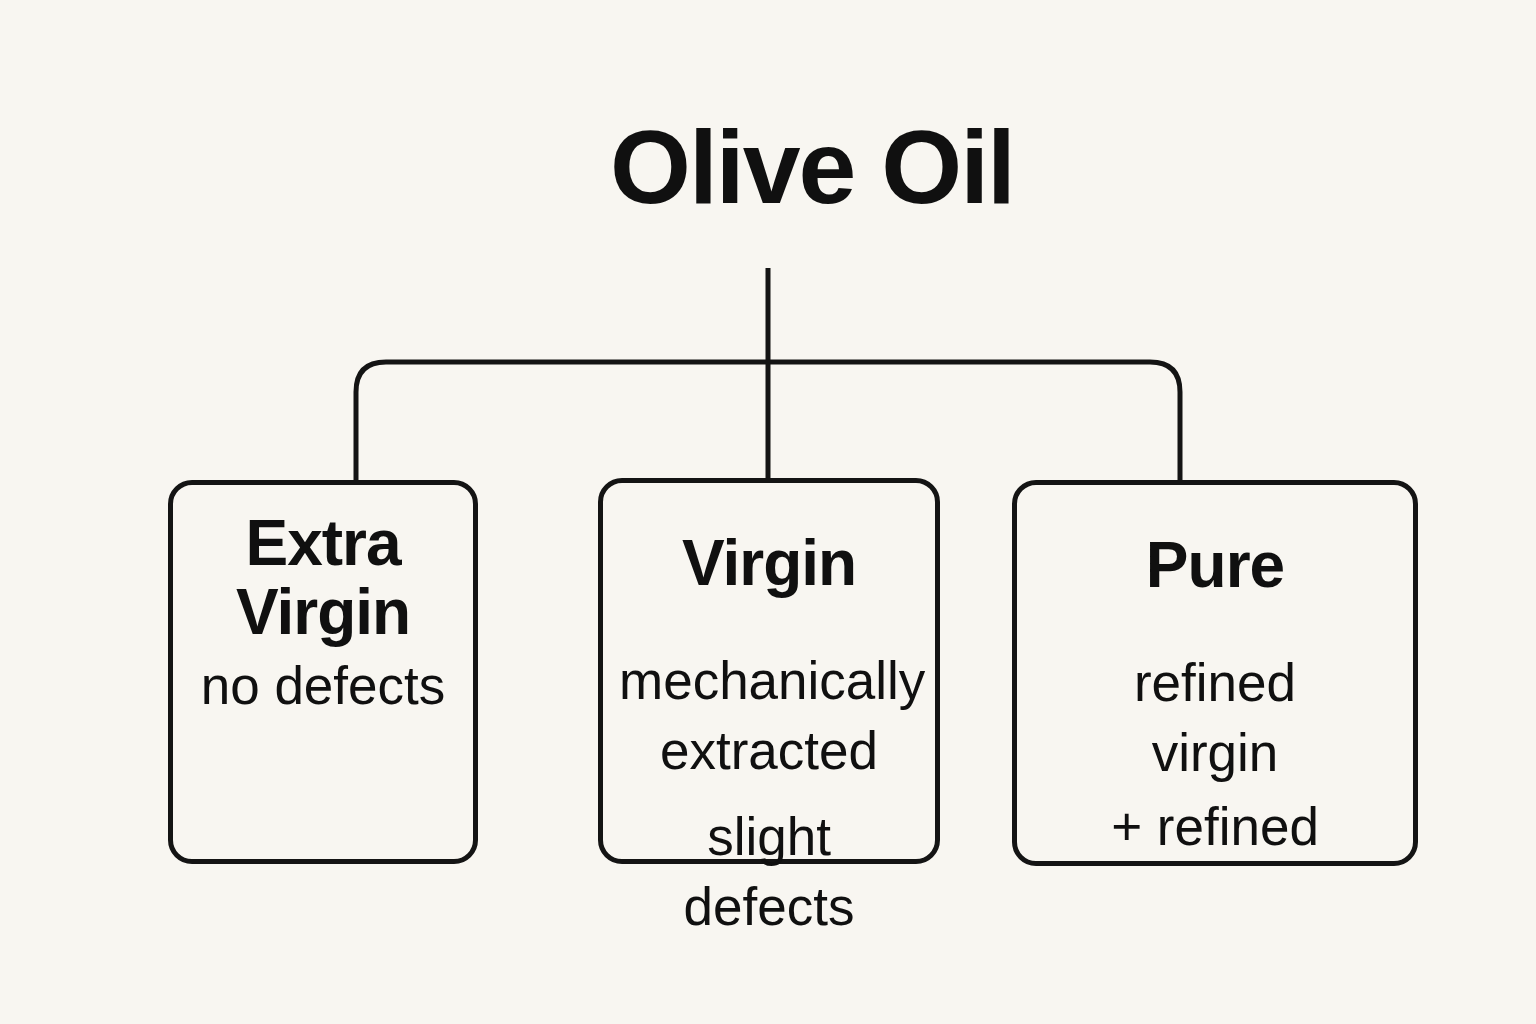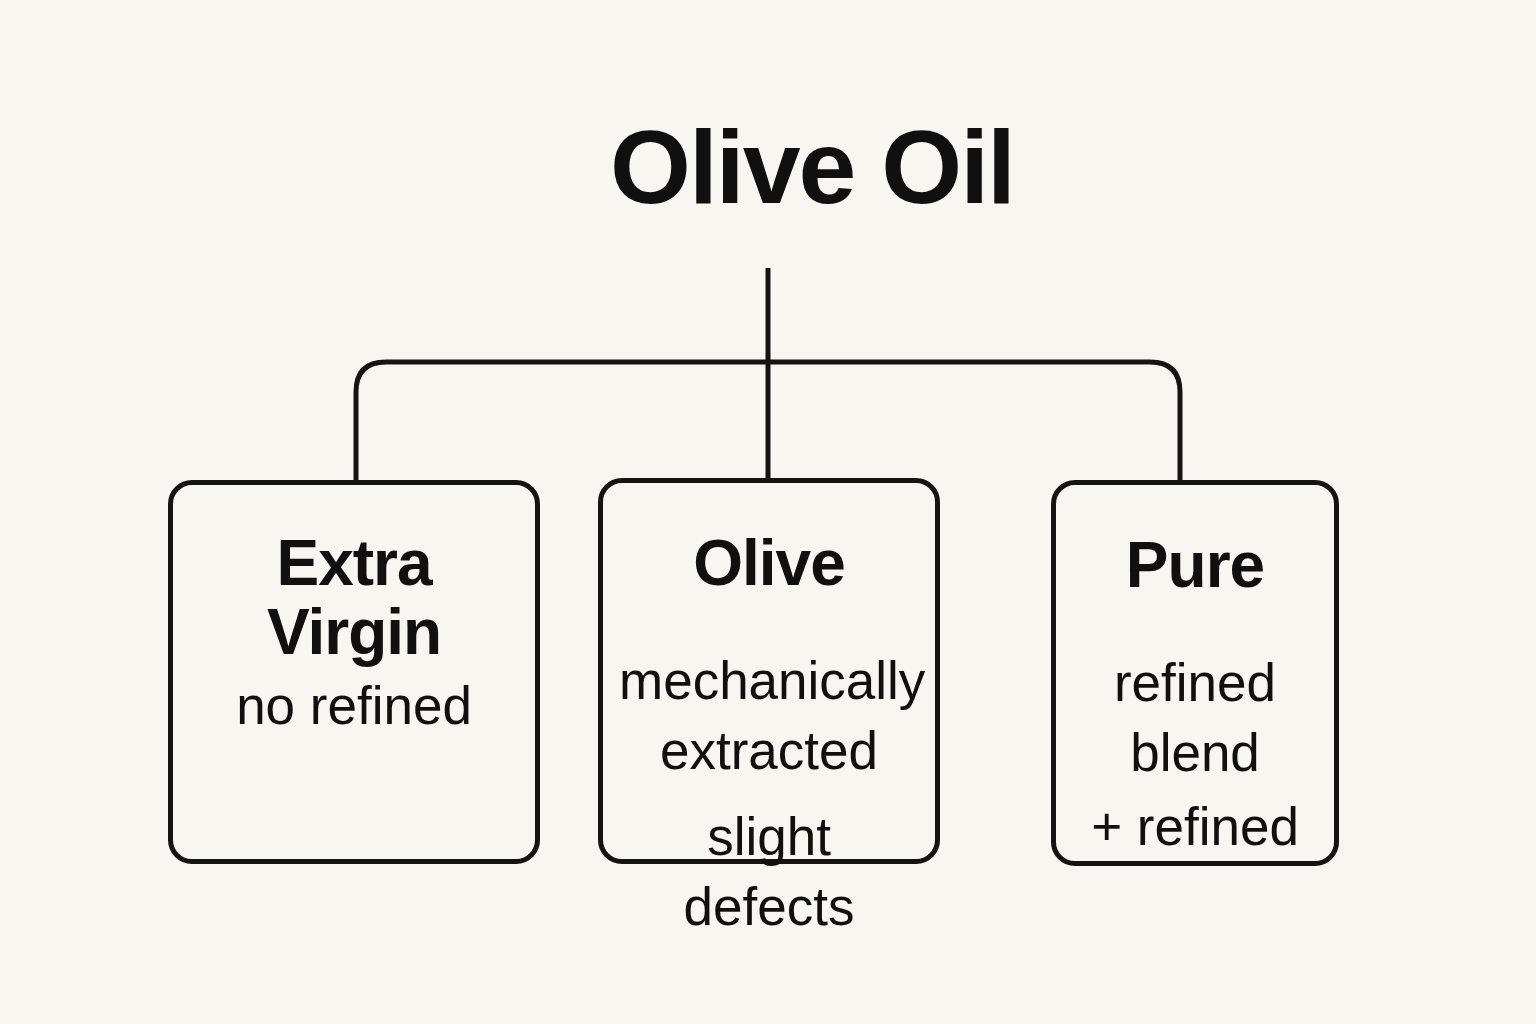--- a/index.html
+++ b/index.html
@@ -65,47 +65,47 @@
   .node-desc{
     font-size:53px;
     font-weight:400;
     line-height:1.32;
     color:var(--text);
     max-width:300px;
   }
   .desc-start{margin-top:48px;}
   .desc-gap{margin-top:16px;}
   .desc-tight{margin-top:4px;}
-  #node-extra-virgin{left:168px;top:480px;width:372px;height:384px;padding:44px 18px 0;}
+  #node-extra-virgin{left:168px;top:480px;width:310px;height:384px;padding:24px 18px 0;}
   #node-virgin{left:598px;top:478px;width:342px;height:386px;padding:46px 16px 0;}
-  #node-pure{left:1012px;top:480px;width:288px;height:386px;padding:46px 18px 0;margin-left:39px;}
+  #node-pure{left:1012px;top:480px;width:406px;height:386px;padding:46px 18px 0;}
   #node-pure .node-desc{max-width:280px;}
 </style>
 </head>
 <body>
 
 <div id="canvas">
 
   <h1 class="title">Olive Oil</h1>
 
   <svg class="connectors" width="1536" height="1024" viewBox="0 0 1536 1024" aria-hidden="true">
     <path d="M768 268 V 480"></path>
     <path d="M356 482 V 392 Q356 362 386 362 H1150 Q1180 362 1180 392 V 482"></path>
   </svg>
 
   <div class="node" id="node-extra-virgin">
     <div class="node-title">Extra Virgin</div>
-    <div class="node-desc desc-tight">no refined</div>
+    <div class="node-desc desc-tight">no defects</div>
   </div>
 
   <div class="node" id="node-virgin">
-    <div class="node-title">Olive</div>
+    <div class="node-title">Virgin</div>
     <div class="node-desc desc-start">mechanically extracted</div>
     <div class="node-desc desc-gap">slight defects</div>
   </div>
 
   <div class="node" id="node-pure">
     <div class="node-title">Pure</div>
-    <div class="node-desc desc-start">refined blend</div>
+    <div class="node-desc desc-start">refined virgin</div>
     <div class="node-desc desc-tight">+ refined</div>
   </div>
 
 </div>
 
 </body></html>

